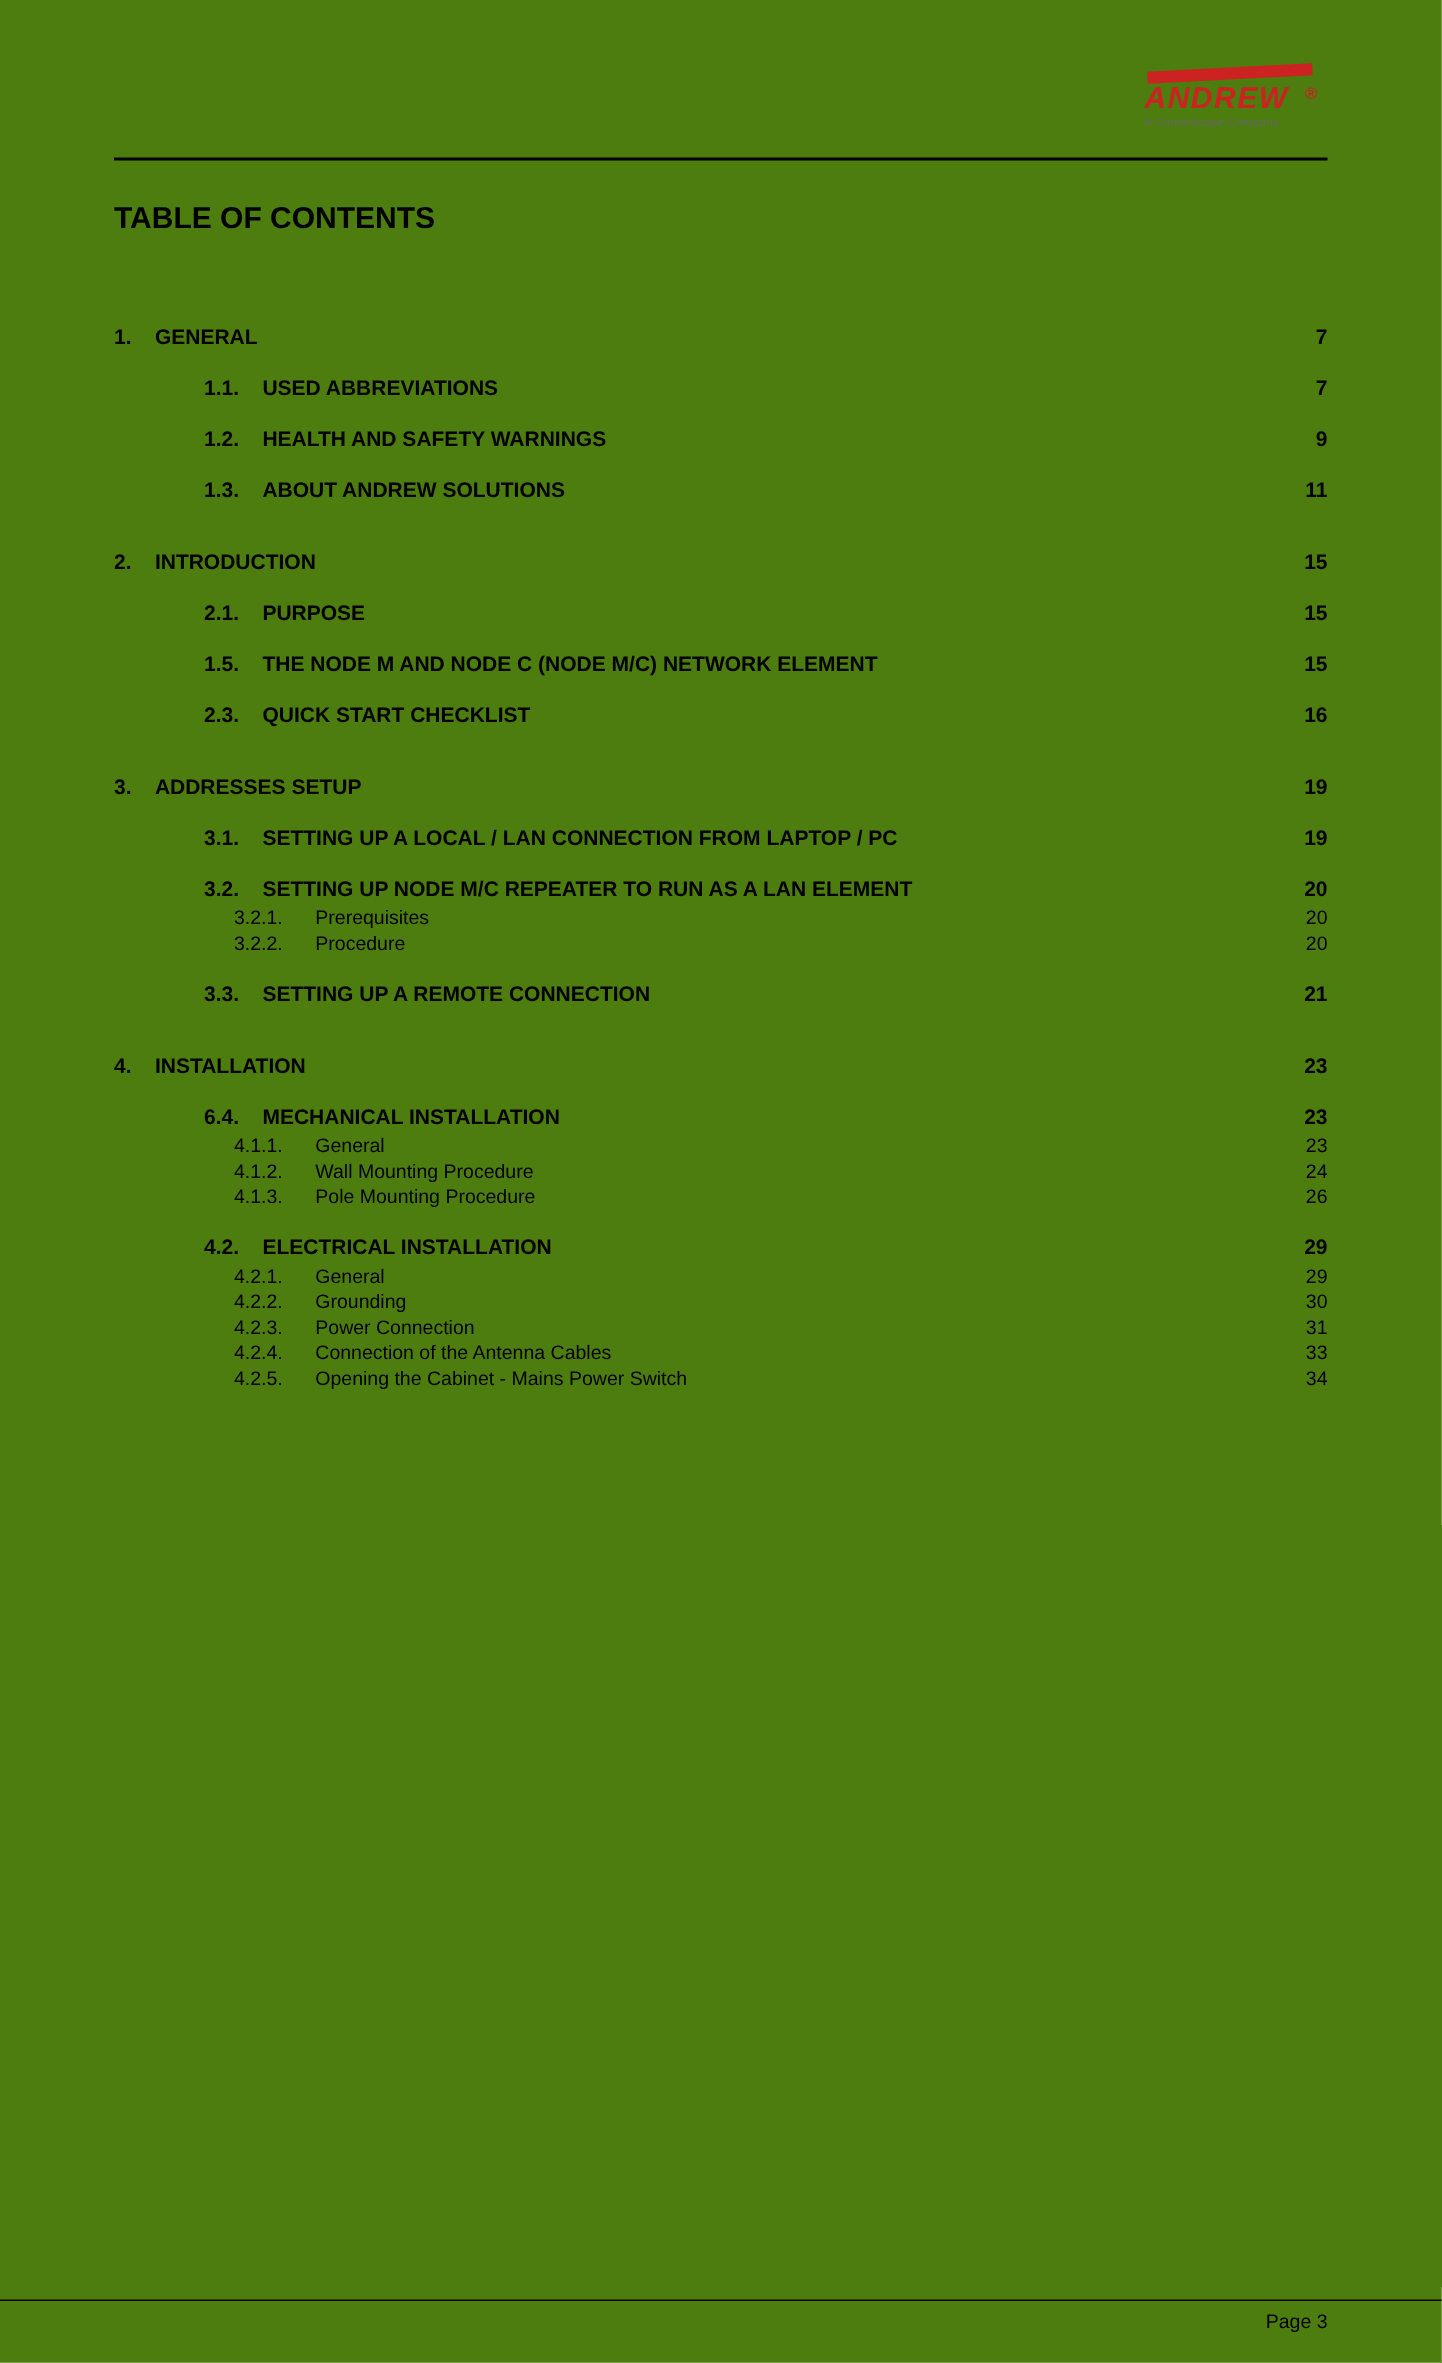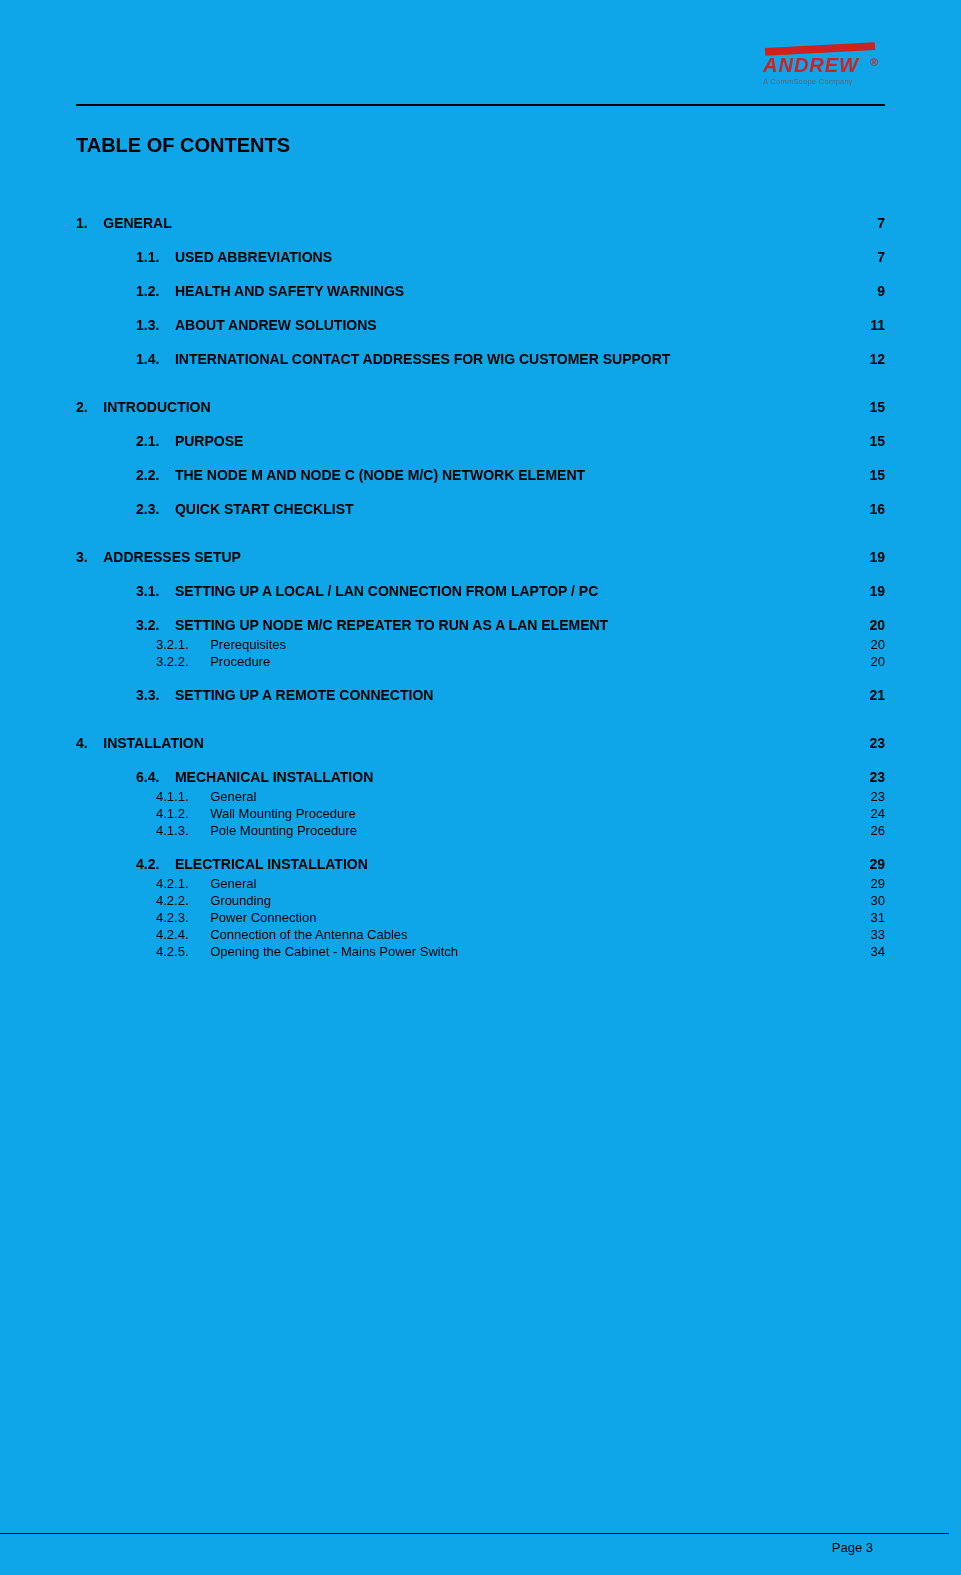--- a/index.html
+++ b/index.html
@@ -13,21 +13,21 @@
       font-family: Arial, Helvetica, sans-serif;
       width: 961px;
       min-height: 1575px;
       position: relative;
       color: #000000;
     }
 
     .page-container {
       width: 961px;
       min-height: 1575px;
-      background: #0ea5e9;
+      background: #4d7c0f;
       position: relative;
       padding: 40px 76px 60px 76px;
     }
 
     
     .header {
       display: flex;
       justify-content: flex-end;
       align-items: flex-start;
       margin-bottom: 8px;
@@ -104,21 +104,21 @@
     
     .section-gap {
       height: 10px;
     }
 
     
     .footer {
       position: absolute;
       bottom: 20px;
       left: 0;
-      right: 12px;
+      right: 0;
       border-top: 1.5px solid #000000;
       display: flex;
       justify-content: flex-end;
       padding: 6px 76px 0 76px;
     }
 
     .footer-page {
       font-size: 13px;
       color: #000000;
     }
@@ -160,38 +160,34 @@
     <div class="toc-entry toc-entry-main">
       <span class="toc-label toc-sub-indent"><span>1.2.</span>&nbsp;&nbsp;&nbsp;&nbsp;<span>HEALTH AND SAFETY WARNINGS</span></span>
       <span class="toc-number-bold">9</span>
     </div>
 
     <div class="toc-entry toc-entry-main">
       <span class="toc-label toc-sub-indent"><span>1.3.</span>&nbsp;&nbsp;&nbsp;&nbsp;<span>ABOUT ANDREW SOLUTIONS</span></span>
       <span class="toc-number-bold">11</span>
     </div>
 
-    <div class="toc-entry toc-entry-main">
-      <span class="toc-label toc-sub-indent"><span>1.4.</span>&nbsp;&nbsp;&nbsp;&nbsp;<span>INTERNATIONAL CONTACT ADDRESSES FOR WIG CUSTOMER SUPPORT</span></span>
-      <span class="toc-number-bold">12</span>
-    </div>
 
     <div class="section-gap"></div>
     <div class="toc-entry toc-entry-main">
       <span class="toc-label"><span>2.</span>&nbsp;&nbsp;&nbsp;&nbsp;<span>INTRODUCTION</span></span>
       <span class="toc-number-bold">15</span>
     </div>
 
     <div class="toc-entry toc-entry-main">
       <span class="toc-label toc-sub-indent"><span>2.1.</span>&nbsp;&nbsp;&nbsp;&nbsp;<span>PURPOSE</span></span>
       <span class="toc-number-bold">15</span>
     </div>
 
     <div class="toc-entry toc-entry-main">
-      <span class="toc-label toc-sub-indent"><span>2.2.</span>&nbsp;&nbsp;&nbsp;&nbsp;<span>THE NODE M AND NODE C (NODE M/C) NETWORK ELEMENT</span></span>
+      <span class="toc-label toc-sub-indent"><span>1.5.</span>&nbsp;&nbsp;&nbsp;&nbsp;<span>THE NODE M AND NODE C (NODE M/C) NETWORK ELEMENT</span></span>
       <span class="toc-number-bold">15</span>
     </div>
 
     <div class="toc-entry toc-entry-main">
       <span class="toc-label toc-sub-indent"><span>2.3.</span>&nbsp;&nbsp;&nbsp;&nbsp;<span>QUICK START CHECKLIST</span></span>
       <span class="toc-number-bold">16</span>
     </div>
 
     <div class="section-gap"></div>
     <div class="toc-entry toc-entry-main">

